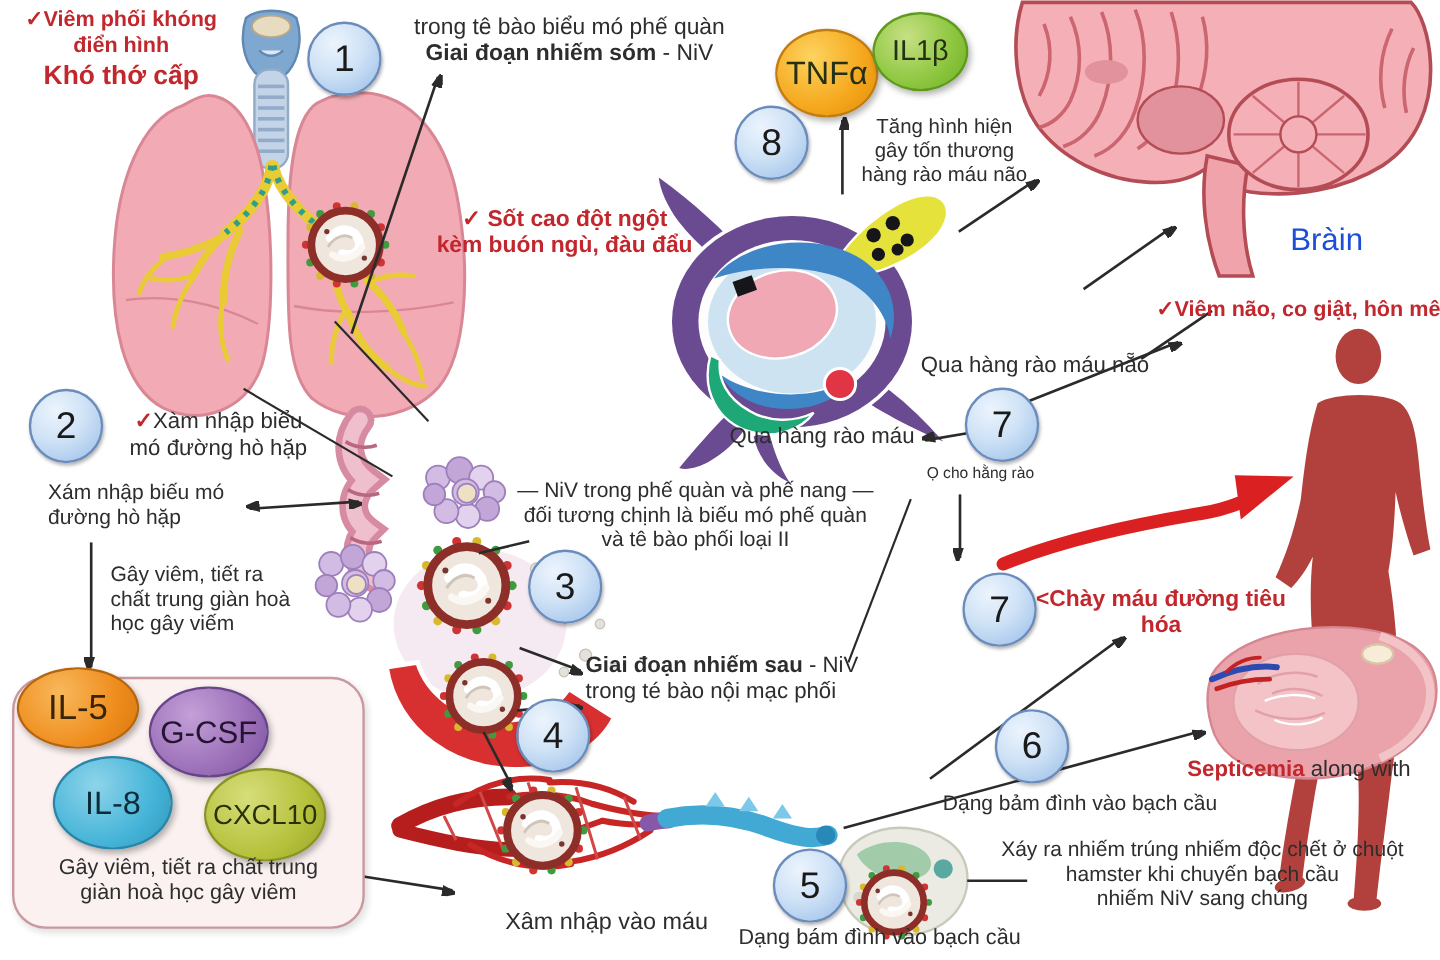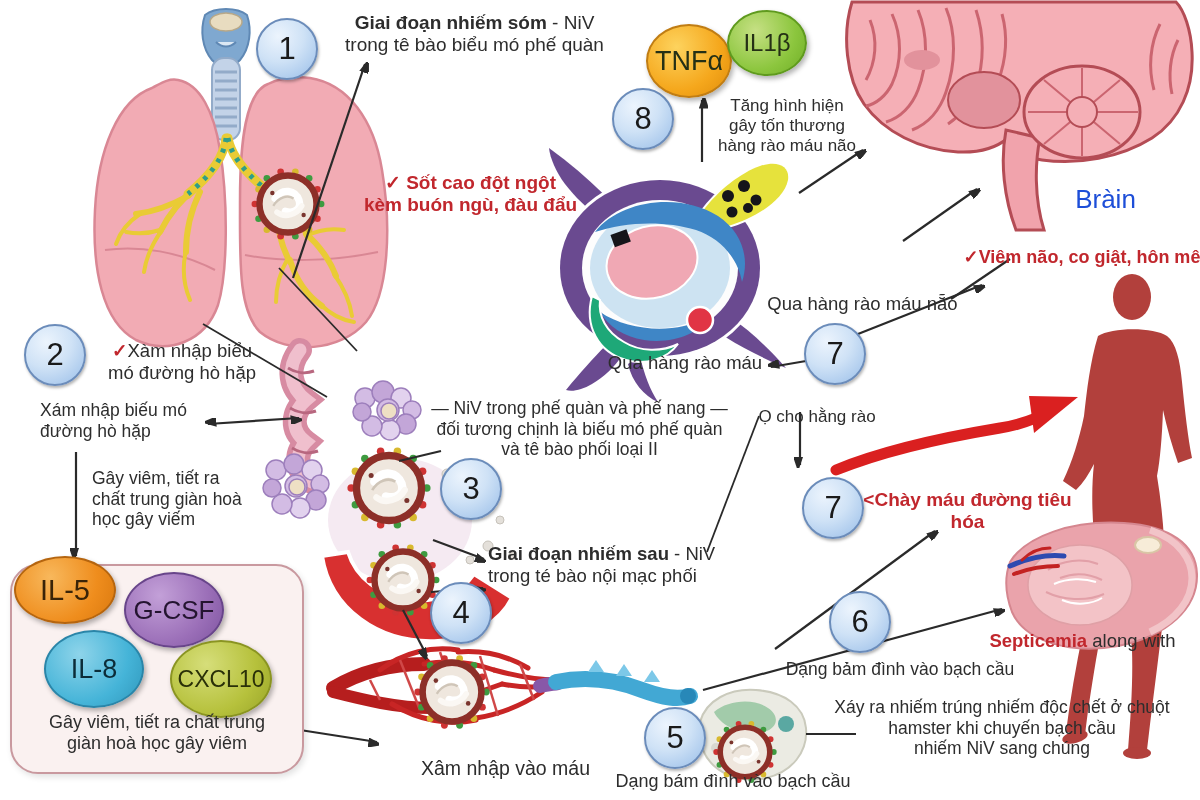--- a/index.html
+++ b/index.html
@@ -317,24 +317,29 @@
 <div class="stage" style="left:802px;top:477px;">7</div>
 <div class="stage" style="left:612px;top:88px;">8</div>
 
 <div class="cyto tnfa" style="left:646px;top:24px;width:82px;height:70px;">TNFα</div>
 <div class="cyto il1b" style="left:727px;top:10px;width:76px;height:62px;">IL1β</div>
 <div class="cyto il6" style="left:14px;top:556px;width:98px;height:64px;">IL-5</div>
 <div class="cyto gcsf" style="left:124px;top:572px;width:96px;height:72px;">G-CSF</div>
 <div class="cyto il8" style="left:44px;top:630px;width:96px;height:74px;">IL-8</div>
 <div class="cyto cxcl10" style="left:170px;top:640px;width:98px;height:74px;">CXCL10</div>
 
+<div class="lbl red" style="left:6px;top:6px;width:190px;font-size:18px;">
+  <div>✓Viêm phối khóng</div>
+  <div>điển hình</div>
+  <div style="font-size:22px;margin-top:2px;">Khó thớ cấp</div>
+</div>
 
 <div class="lbl" style="left:322px;top:12px;width:305px;font-size:19px;">
+  <div>trong tê bào biểu mó phế quàn</div>
   <div><span class="b">Giai đoạn nhiếm sóm</span><span> - NiV</span></div>
-  <div>trong tê bào biểu mó phế quàn</div>
 </div>
 
 <div class="lbl red" style="left:358px;top:172px;width:225px;font-size:19px;">
   <div>✓ Sốt cao đột ngột</div>
   <div>kèm buón ngù, đàu đẩu</div>
 </div>
 
 <div class="lbl" style="left:712px;top:96px;width:150px;font-size:17px;">
   <div>Tăng hình hiện</div>
   <div>gây tốn thương</div>
@@ -376,21 +381,21 @@
 </div>
 
 <div class="lbl" style="left:408px;top:757px;width:195px;font-size:19.5px;">Xâm nhập vào máu</div>
 
 <div class="lbl" style="left:588px;top:771px;width:290px;font-size:18px;">Dạng bám đình vào bạch cầu</div>
 
 <div class="lbl" style="left:755px;top:293px;width:215px;font-size:18.5px;">Qua hàng rào máu nẵo</div>
 
 <div class="lbl" style="left:600px;top:352px;width:170px;font-size:18.5px;">Qua hàng rào máu</div>
 
-<div class="lbl" style="left:742px;top:407px;width:150px;font-size:17px;">Ọ cho hằng rào</div>
+<div class="lbl" style="left:742px;top:386px;width:150px;font-size:13px;">Ọ cho hằng rào</div>
 
 <div class="lbl red" style="left:962px;top:247px;width:240px;font-size:18px;">✓Viêm não, co giật, hôn mê</div>
 
 <div class="lbl red" style="left:860px;top:489px;width:215px;font-size:19px;">
   <div>&lt;Chày máu đường tiêu</div>
   <div>hóa</div>
 </div>
 
 <div class="lbl" style="left:775px;top:659px;width:250px;font-size:17.5px;">Dạng bảm đình vào bạch cầu</div>
 

